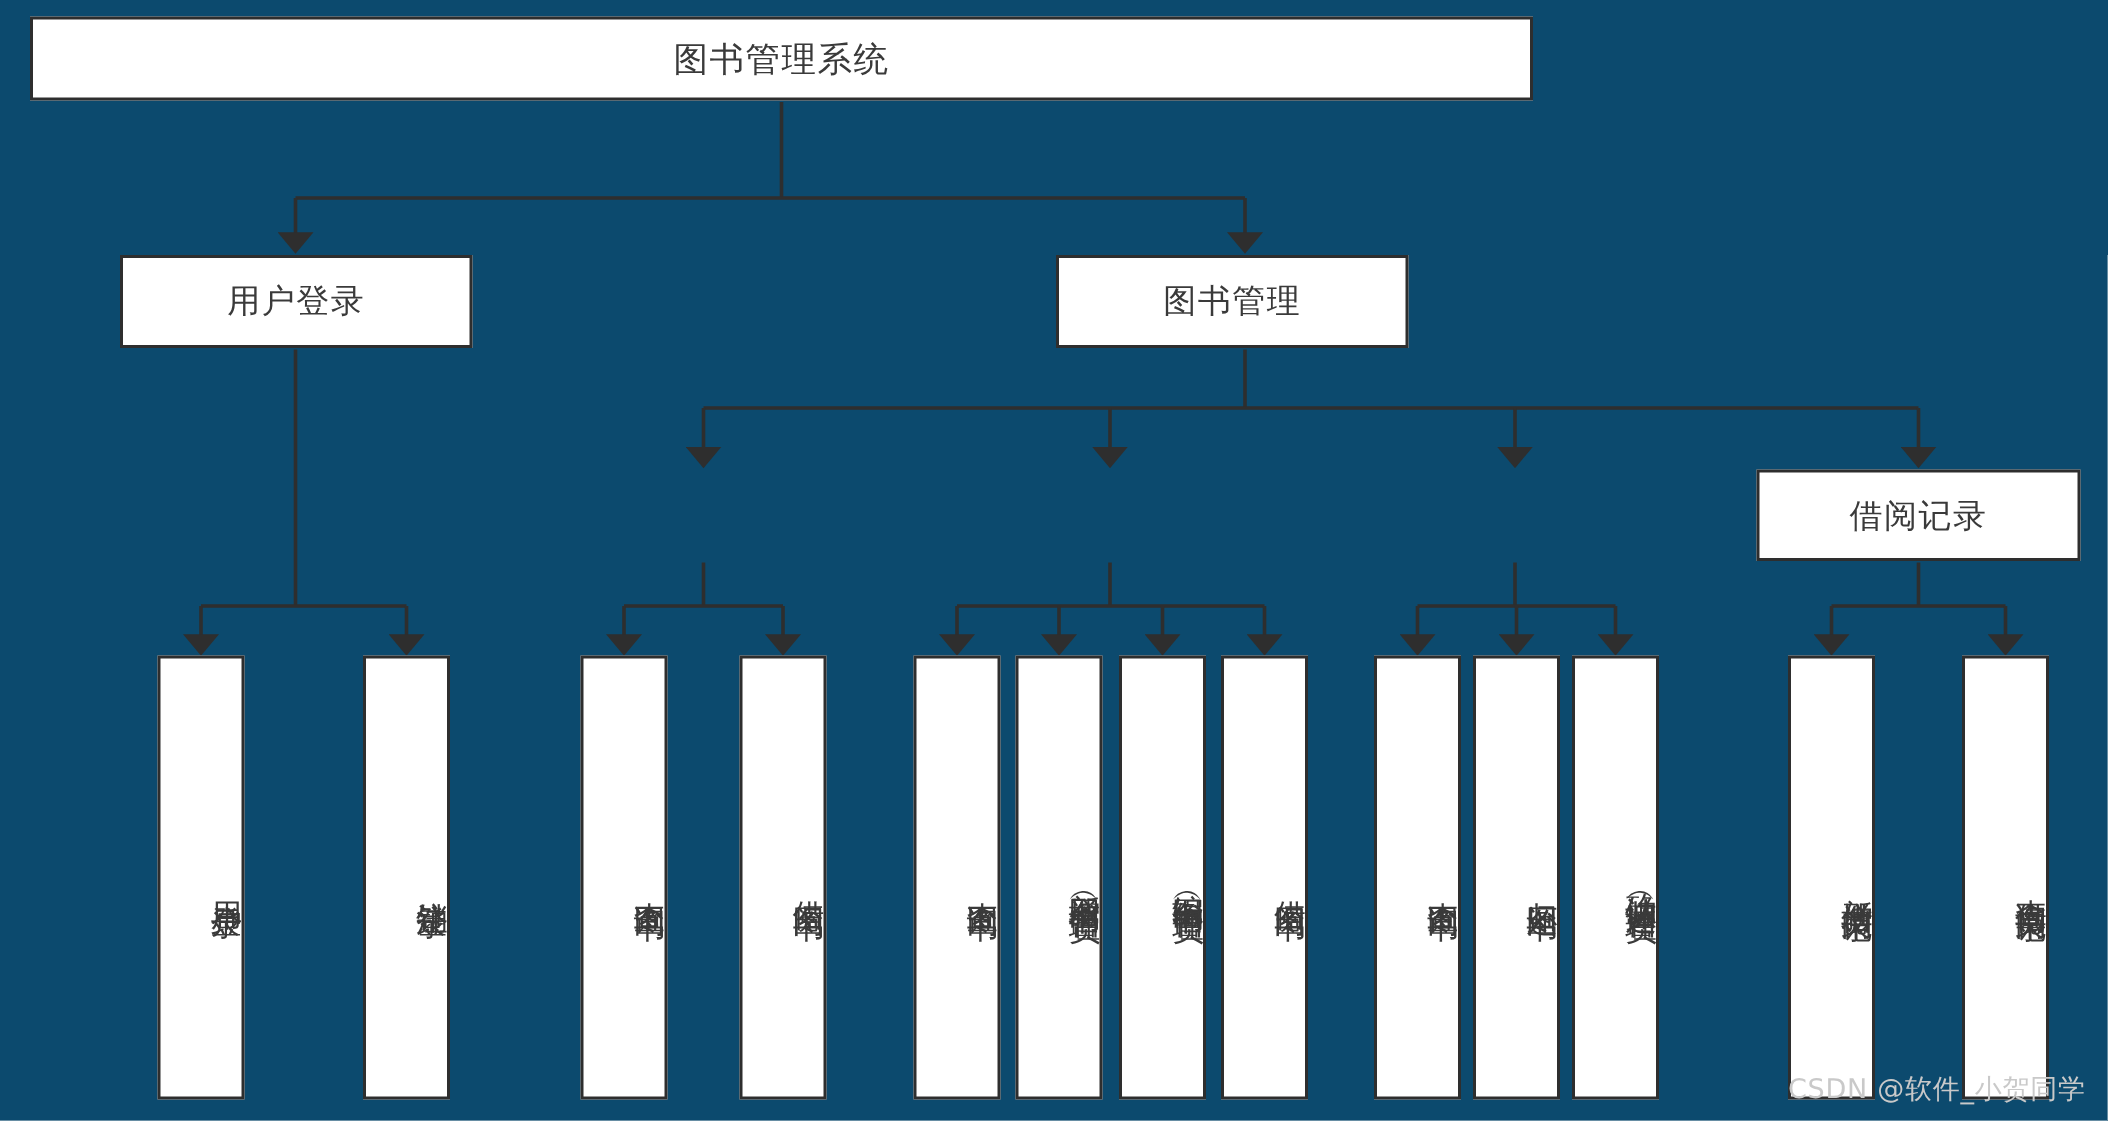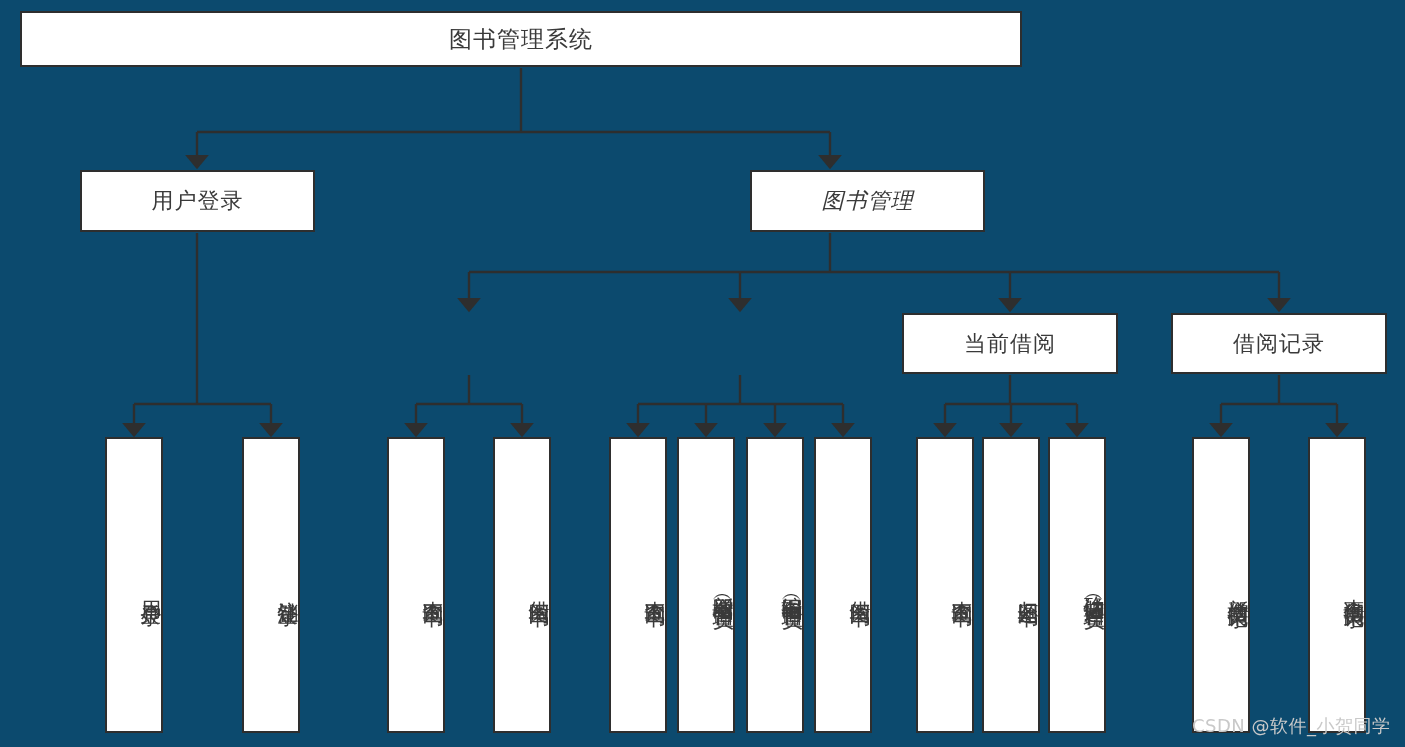--- a/index.html
+++ b/index.html
@@ -69,23 +69,22 @@
       <path d="M1279,375 L1279,404"></path>
       <path d="M1221,404 L1337,404"></path>
       <path d="M1221,404 L1221,430" marker-end="url(#ah)"></path>
       <path d="M1337,404 L1337,430" marker-end="url(#ah)"></path>
     </g>
   </svg>
 
   <div class="node h root" style="left:20px;top:11px;width:1002px;height:56px;">图书管理系统</div>
 
   <div class="node h" style="left:80px;top:170px;width:235px;height:62px;">用户登录</div>
-  <div class="node h" style="left:750px;top:170px;width:235px;height:62px;font-style:italic;">图书管理</div>
+  <div class="node h" style="left:704px;top:170px;width:235px;height:62px;">图书管理</div>
 
-  <div class="node h" style="left:902px;top:313px;width:216px;height:61px;">当前借阅</div>
   <div class="node h" style="left:1171px;top:313px;width:216px;height:61px;text-align:center;">借阅记录</div>
 
   <div class="node v" style="left:105px;top:437px;width:58px;height:296px;">用户登录</div>
   <div class="node v" style="left:242px;top:437px;width:58px;height:296px;">注销登录</div>
 
   <div class="node v" style="left:387px;top:437px;width:58px;height:296px;">查询图书</div>
   <div class="node v" style="left:493px;top:437px;width:58px;height:296px;">借阅图书</div>
 
   <div class="node v" style="left:609px;top:437px;width:58px;height:296px;">查询图书</div>
   <div class="node v" style="left:677px;top:437px;width:58px;height:296px;">新增图书（管理员）</div>

